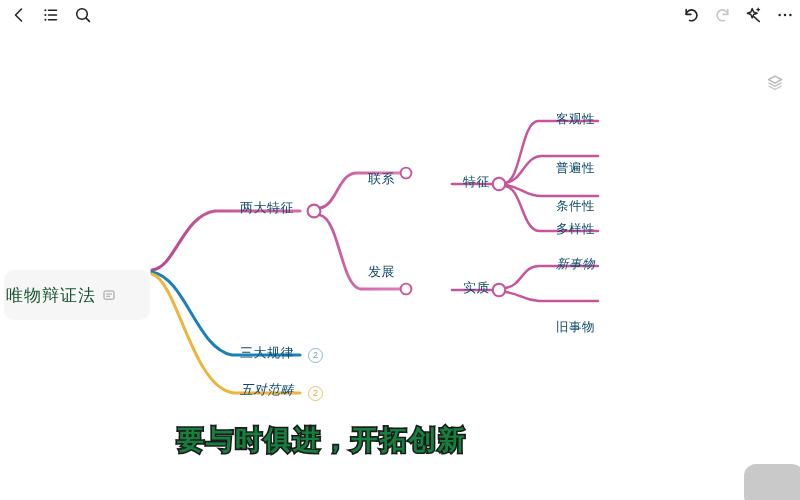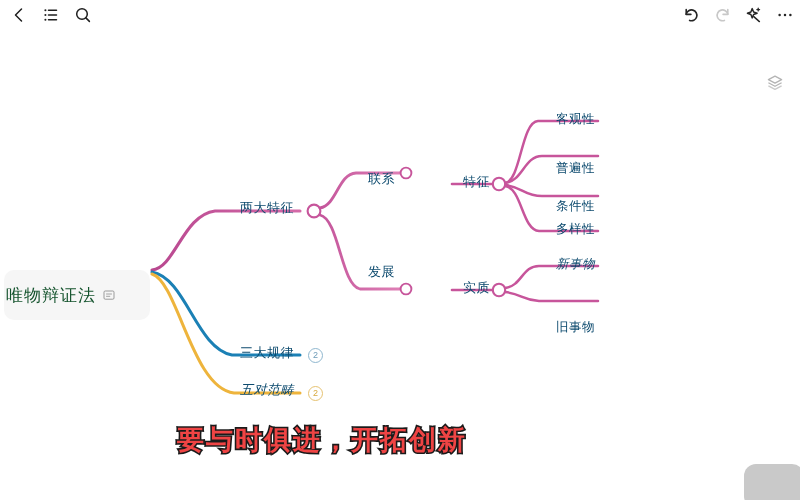--- a/index.html
+++ b/index.html
@@ -63,21 +63,21 @@
     background:#fff; display:flex; align-items:center; justify-content:center;
     font-size:9px; line-height:1; cursor:pointer;
   }
   .badge.blue   { border:1px solid #8fb7cf; color:#6f9cb8; }
   .badge.yellow { border:1px solid #e6c271; color:#d7a93f; }
 
   
   #subtitle {
     position:absolute; left:0; top:422px; width:644px;
     text-align:center;
-    font-size:27px; font-weight:bold; color:#ef4444;
+    font-size:27px; font-weight:bold; color:#15803d;
     letter-spacing:2px;
     -webkit-text-stroke:3.2px #1a1a1a;
     paint-order:stroke fill;
   }
 
   
   #bottom-pill {
     position:absolute; left:744px; top:464px;
     width:60px; height:44px;
     background:#c9c9c9; border-radius:12px;

